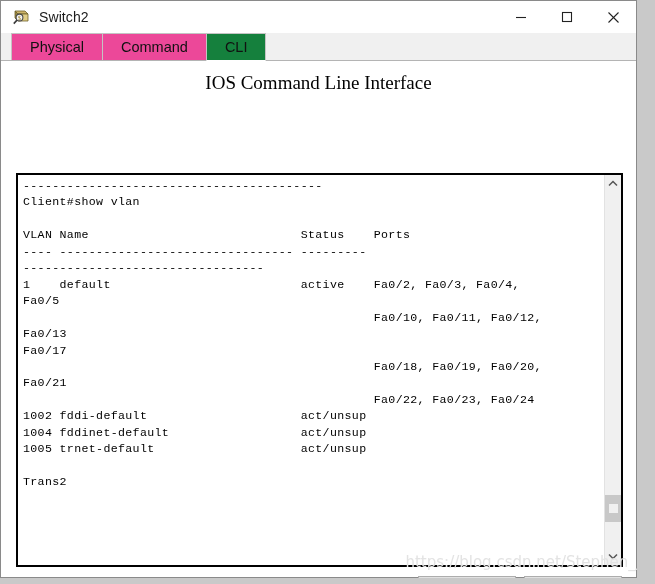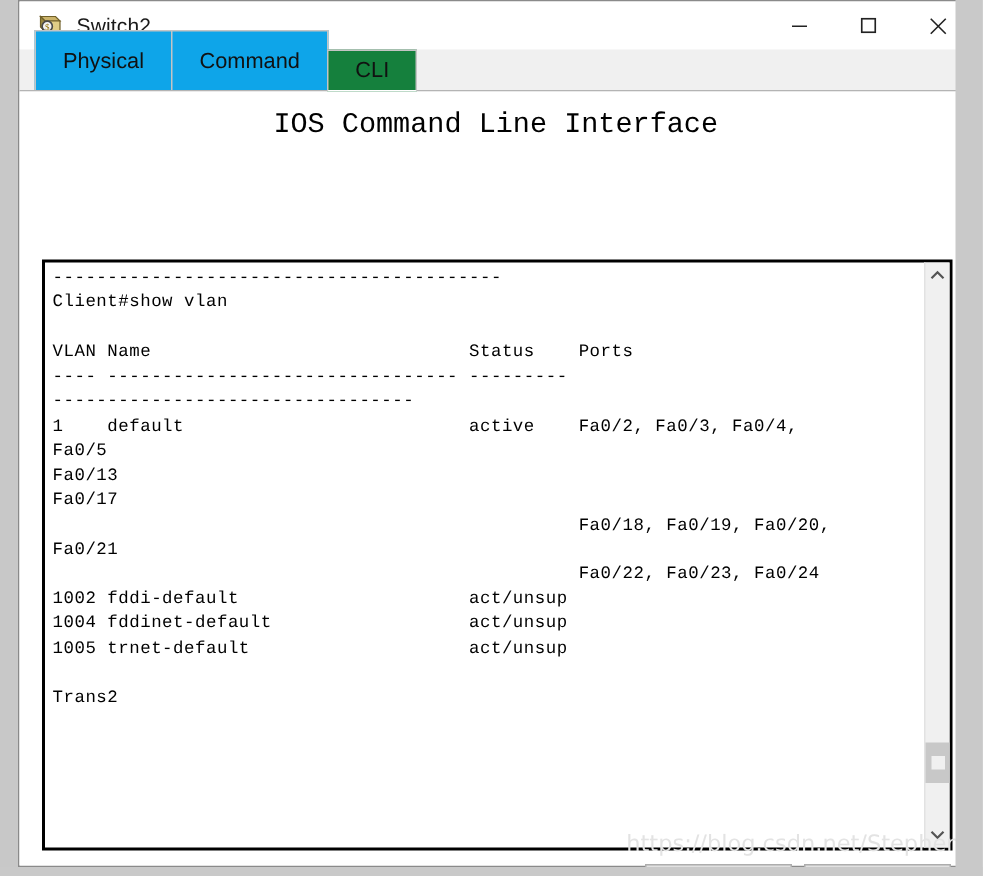--- a/index.html
+++ b/index.html
@@ -10,21 +10,21 @@
   body {
     width: 655px;
     height: 584px;
     overflow: hidden;
     font-family: "Liberation Sans", sans-serif;
   }
 
   
   .window {
     position: absolute;
-    left: 12px;
+    left: 0;
     top: 0;
     width: 637px;
     height: 578px;
     background: #ffffff;
     border: 1px solid #8a8a8a;
     box-sizing: border-box;
     display: flex;
     flex-direction: column;
   }
   .desk-right {
@@ -82,27 +82,27 @@
     min-height: 28px;
     background: #f0f0f0;
     border-bottom: 1px solid #b4b4b4;
     display: flex;
     align-items: flex-end;
     padding-left: 10px;
     box-sizing: border-box;
     position: relative;
   }
   .tab {
-    height: 40px;
+    height: 27px;
     padding: 0 18px;
     display: flex;
     align-items: center;
     font-size: 14.5px;
     color: #111111;
-    background: #0ea5e9;
+    background: #ec4899;
     border-left: 1px solid #c4c4c4;
     border-right: 1px solid #c4c4c4;
     border-top: 1px solid #c4c4c4;
     box-sizing: border-box;
     margin-right: -1px;
     position: relative;
   }
   .tab.active {
     background: #15803d;
     border-bottom: 1px solid #ffffff;
@@ -116,21 +116,21 @@
     flex: 1;
     background: #ffffff;
     position: relative;
   }
   .cli-heading {
     text-align: center;
     font-size: 19px;
     color: #000000;
     padding-top: 11px;
     padding-bottom: 9px;
-    font-family: Liberation Mono, monospace;
+    font-family: Liberation Serif, serif;
   }
 
   
   .terminal-wrap {
     position: absolute;
     left: 15px;
     top: 112px;
     width: 607px;
     height: 394px;
     border: 2px solid #000000;
@@ -279,20 +279,21 @@
     <div class="terminal-wrap">
       <div class="terminal" id="terminal">
           <div class="term-line">-----------------------------------------</div>
           <div class="term-line">Client#show vlan</div>
           <div class="term-line">&nbsp;</div>
           <div class="term-line">VLAN Name                             Status    Ports</div>
           <div class="term-line">---- -------------------------------- ---------</div>
           <div class="term-line">---------------------------------</div>
           <div class="term-line">1    default                          active    Fa0/2, Fa0/3, Fa0/4,</div>
           <div class="term-line">Fa0/5</div>
+          <div class="term-line">                                                Fa0/10, Fa0/11, Fa0/12,</div>
           <div class="term-line">Fa0/13</div>
           <div class="term-line">Fa0/17</div>
           <div class="term-line">                                                Fa0/18, Fa0/19, Fa0/20,</div>
           <div class="term-line">Fa0/21</div>
           <div class="term-line">                                                Fa0/22, Fa0/23, Fa0/24</div>
           <div class="term-line">1002 fddi-default                     act/unsup</div>
           <div class="term-line">1004 fddinet-default                  act/unsup</div>
           <div class="term-line">1005 trnet-default                    act/unsup</div>
           <div class="term-line">&nbsp;</div>
           <div class="term-line">Trans2</div>

